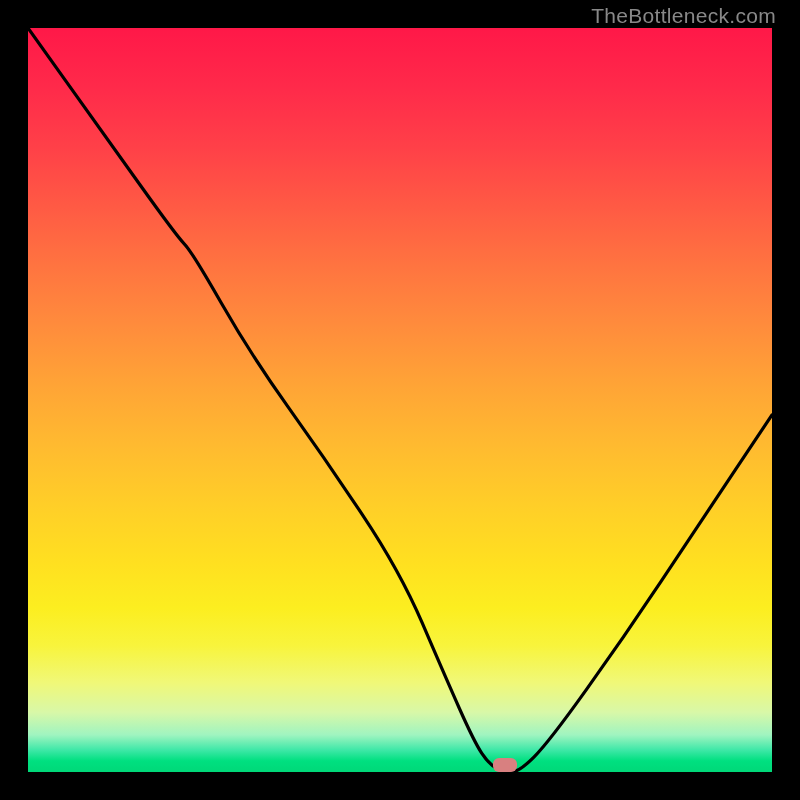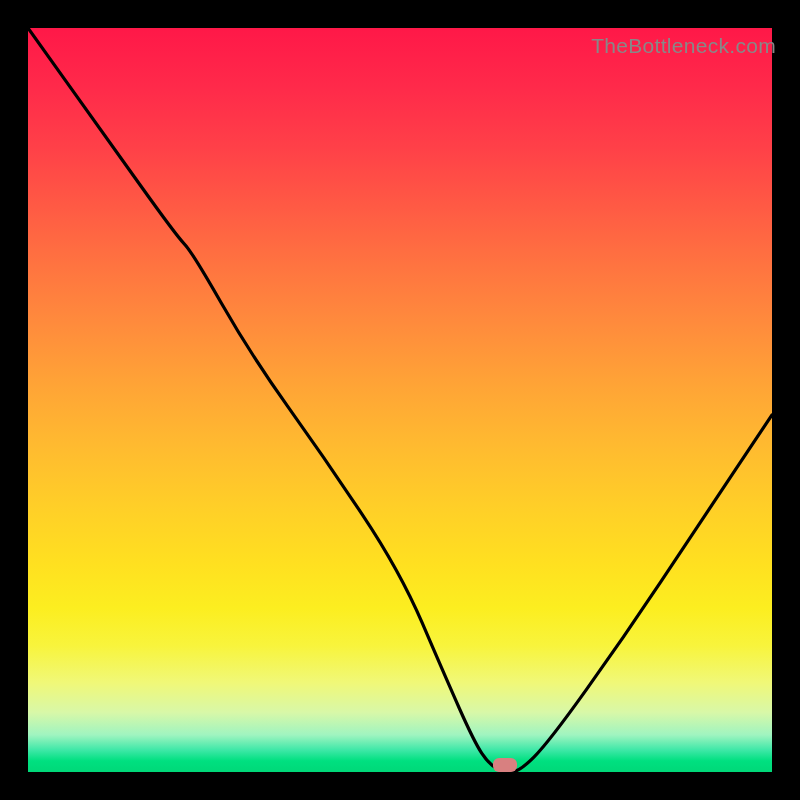--- a/index.html
+++ b/index.html
@@ -19,21 +19,20 @@
   }
   .watermark {
     position: absolute;
     top: 4px;
     right: 24px;
     color: #888;
     font-size: 21px;
     font-weight: 500;
     letter-spacing: 0.3px;
     z-index: 10;
-    margin-top: 30px;
   }
   .plot-area {
     position: absolute;
     left: 28px;
     top: 28px;
     width: 744px;
     height: 744px;
   }
   .gradient-bg {
     position: absolute;

